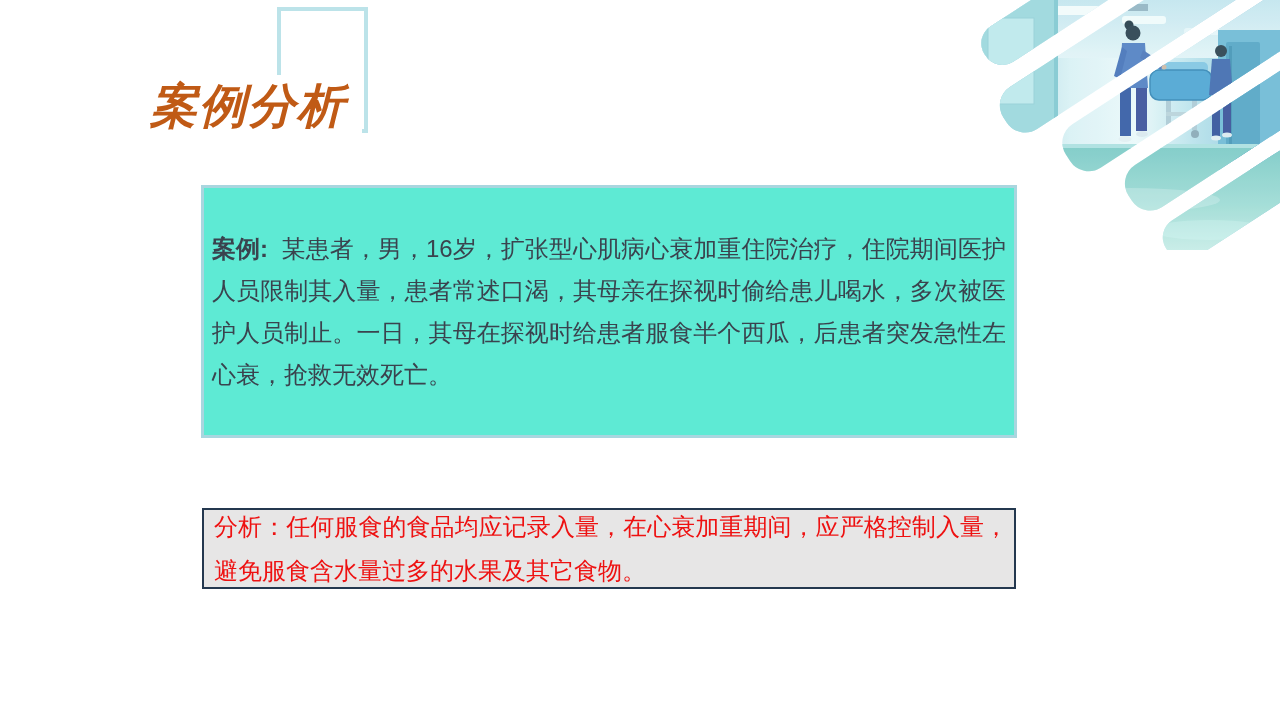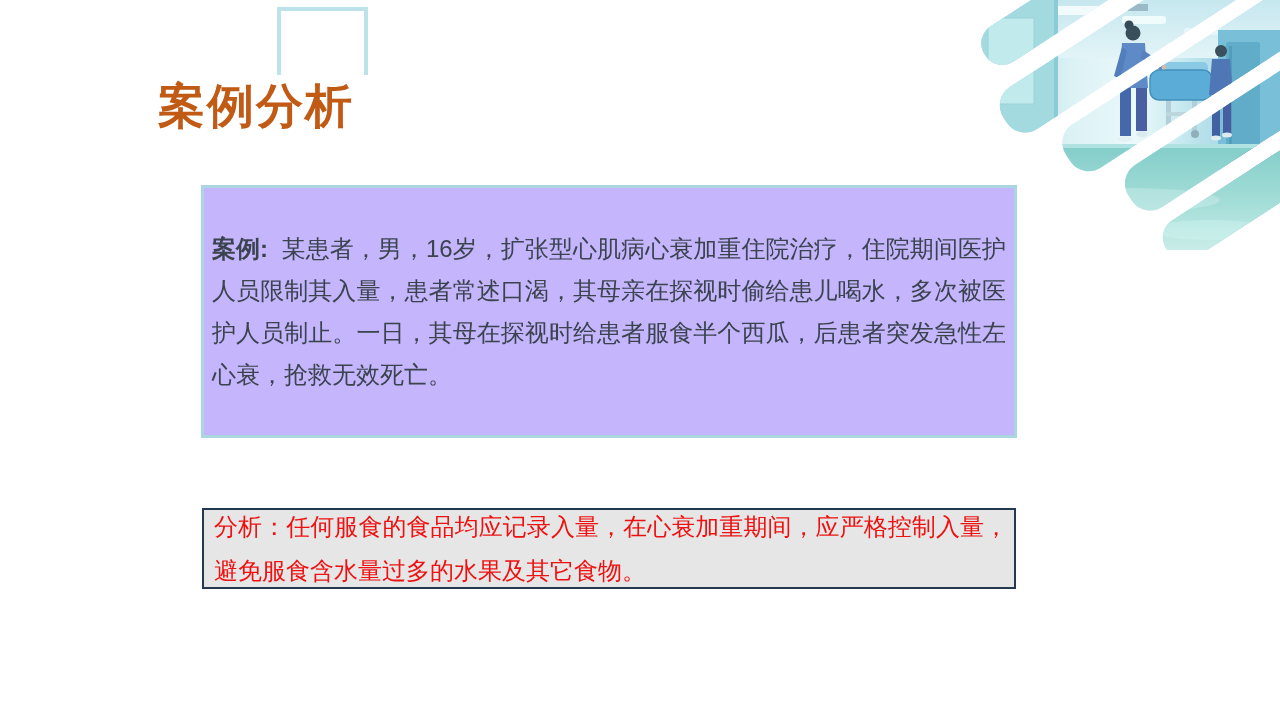--- a/index.html
+++ b/index.html
@@ -22,43 +22,44 @@
     left: 277px;
     top: 7px;
     width: 91px;
     height: 126px;
     border: 4px solid var(--c-square-outline, #BCE3E9);
     box-sizing: border-box;
     z-index: 1;
   }
   .page-title {
     position: absolute;
-    left: 156px;
+    left: 148px;
     top: 44px;
     z-index: 2;
     background: #ffffff;
     color: var(--c-title, #C05A15);
     font-size: 47px;
     line-height: 58px;
     font-weight: 700;
     letter-spacing: 2px;
     padding: 2px 16px 2px 2px;
     white-space: nowrap;
+    font-style: italic;
   }
 
   
   .case-box {
     position: absolute;
     left: 201px;
     top: 185px;
     width: 816px;
     height: 253px;
     box-sizing: border-box;
     border: 3px solid var(--c-case-border, #A9D6DF);
-    background: #c4b5fd;
+    background: #5eead4;
     display: flex;
     align-items: center;
     padding: 0 8px;
     z-index: 2;
   }
   .case-box p {
     margin: 0;
     font-size: 24px;
     line-height: 42px;
     color: var(--c-case-text, #3A434E);

